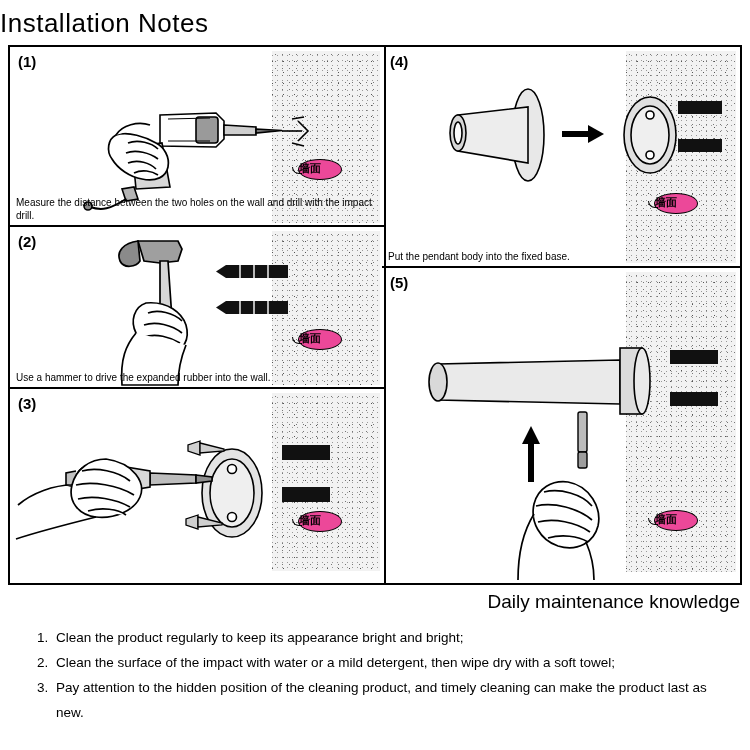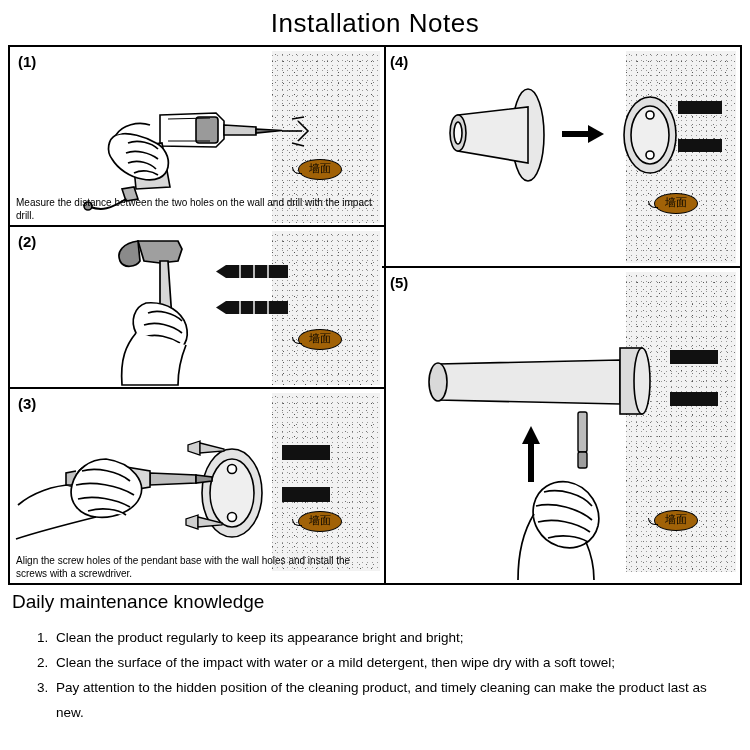--- a/index.html
+++ b/index.html
@@ -14,21 +14,20 @@
     color: #000000;
     overflow: hidden;
   }
   .page {
     position: relative;
     width: 750px;
     height: 750px;
     box-sizing: border-box;
   }
   .title {
-    text-align: center;
     font-size: 26px;
     font-weight: 400;
     padding: 8px 0 6px 0;
     letter-spacing: 0.5px;
   }
   .grid {
     position: relative;
     margin: 0 8px;
     border: 2px solid #000;
     height: 540px;
@@ -85,24 +84,24 @@
       radial-gradient(#555 0.6px, transparent 0.7px);
     background-size: 7px 7px, 5px 5px, 11px 11px;
     background-position: 0 0, 3px 2px, 6px 5px;
   }
   .wallbadge {
     position: absolute;
     width: 42px;
     height: 19px;
     border: 1.5px solid #000;
     border-radius: 50%/50%;
-    background: #a16207;
+    background: #ec4899;
     font-size: 11px;
     line-height: 17px;
-    text-align: center;
+    font-weight: bold;
   }
   .wallbadge:after {
     content: "";
     position: absolute;
     left: -7px;
     top: 7px;
     width: 9px;
     height: 6px;
     border-left: 1.5px solid #000;
     border-bottom: 1.5px solid #000;
@@ -110,20 +109,21 @@
     background: transparent;
   }
   .maint {
     position: relative;
     margin: 4px 10px 0 10px;
   }
   .maint h2 {
     font-size: 19px;
     font-weight: 400;
     margin: 6px 0 4px 2px;
+    text-align: right;
   }
   .maint ol {
     margin: 12px;
     padding-left: 30px;
     font-size: 13.5px;
     line-height: 25px;
   }
   .maint li {
     padding-left: 4px;
   }
@@ -214,20 +214,21 @@
             <path d="M138 86 C 148 82, 164 86, 172 94"></path>
             <path d="M134 98 C 146 94, 162 98, 172 106"></path>
             <path d="M134 110 C 146 106, 160 110, 170 116"></path>
             <path d="M140 120 C 150 116, 160 118, 166 122"></path>
           </g>
 
           <g fill="#ffffff" stroke="#000" stroke-width="1.7">
             <path d="M126 106 C 116 118, 110 132, 112 158 L 168 158 C 168 140, 172 128, 176 118"></path>
           </g>
         </svg>
+        <div class="caption">Use a hammer to drive the expanded rubber into the wall.</div>
       </div>
 
       <div class="cell" style="position:absolute;left:0;top:342px;width:100%;height:194px;">
         <div class="wallpatch" style="left:262px;top:4px;width:108px;height:178px;"></div>
         <div class="wallbadge" style="left:288px;top:122px;">墙面</div>
         <div class="step-num">(3)</div>
         <svg class="art" viewBox="0 0 376 194" width="376" height="194">
 
           <rect x="272" y="56" width="48" height="15" fill="#111"></rect>
           <rect x="272" y="98" width="48" height="15" fill="#111"></rect>
@@ -259,21 +260,20 @@
             <path d="M66 96 C 82 92, 108 96, 124 106"></path>
             <path d="M68 110 C 84 106, 106 110, 120 118"></path>
             <path d="M78 122 C 92 118, 108 120, 116 126"></path>
           </g>
 
           <g fill="#ffffff" stroke="#000" stroke-width="1.7">
             <path d="M62 96 C 44 96, 22 104, 8 116"></path>
             <path d="M86 128 C 62 134, 30 142, 6 150"></path>
           </g>
         </svg>
-        <div class="caption">Align the screw holes of the pendant base with the wall holes and install the screws with a screwdriver.</div>
       </div>
     </div>
 
     <div class="col-right">
 
       <div class="cell b" style="position:absolute;left:0;top:0;width:100%;height:221px;">
         <div class="wallpatch" style="left:244px;top:4px;width:110px;height:212px;"></div>
         <div class="wallbadge" style="left:272px;top:146px;">墙面</div>
         <div class="step-num">(4)</div>
         <svg class="art" viewBox="0 0 358 221" width="358" height="221">
@@ -293,20 +293,21 @@
           <g fill="#e0e0e0" stroke="#000" stroke-width="1.6">
             <ellipse cx="268" cy="88" rx="26" ry="38"></ellipse>
             <ellipse cx="268" cy="88" rx="19" ry="29" fill="#efefef"></ellipse>
             <circle cx="268" cy="68" r="4" fill="#fff"></circle>
             <circle cx="268" cy="108" r="4" fill="#fff"></circle>
           </g>
 
           <rect x="296" y="54" width="44" height="13" fill="#111"></rect>
           <rect x="296" y="92" width="44" height="13" fill="#111"></rect>
         </svg>
+        <div class="caption">Put the pendant body into the fixed base.</div>
       </div>
 
       <div class="cell" style="position:absolute;left:0;top:221px;width:100%;height:315px;">
         <div class="wallpatch" style="left:244px;top:4px;width:110px;height:300px;"></div>
         <div class="wallbadge" style="left:272px;top:242px;">墙面</div>
         <div class="step-num">(5)</div>
         <svg class="art" viewBox="0 0 358 315" width="358" height="315">
 
           <g fill="#eaeaea" stroke="#000" stroke-width="1.6">
             <path d="M56 96 L238 92 L238 136 L56 132 Z"></path>

